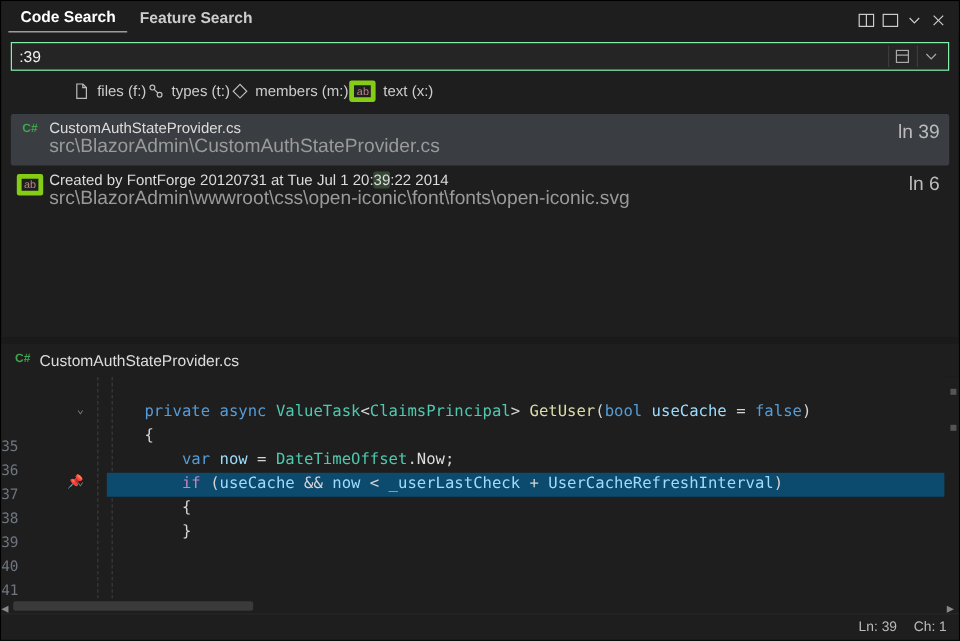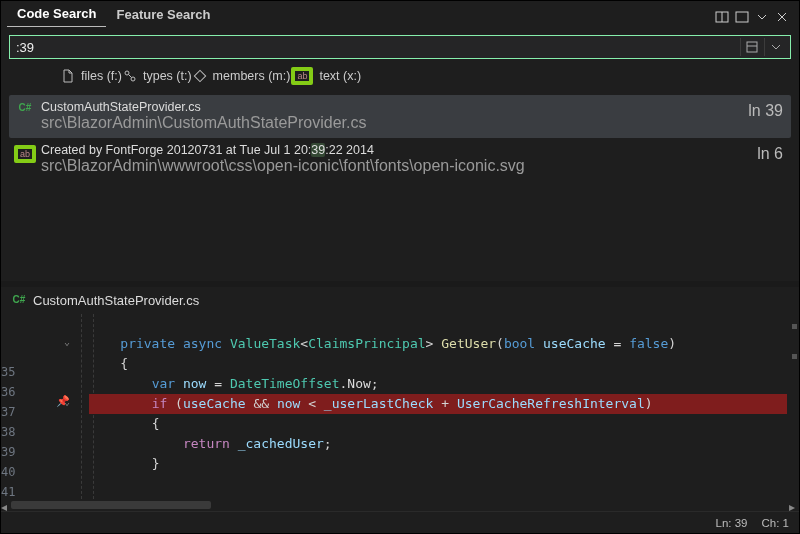--- a/index.html
+++ b/index.html
@@ -115,21 +115,21 @@
   .gutter {
     position:absolute; left:0; top:0; bottom:0; width:60px; text-align:left;
     color:#6e7681; padding-right:20px;margin-top:48px;
   }
   .gutter .ln { height:20px; line-height:20px; font-size:12px; }
   .chev { position:absolute; color:#888; font-size:10px; }
   .guides { position:absolute; top:0; bottom:0; }
   .guide { position:absolute; top:0; bottom:0; border-left:1px dashed #3a3a3a; }
   .code { position:absolute; left:88px; top:0; right:12px; }
   .code .line { height:20px; line-height:20px; white-space:pre; }
-  .code .line.hl { background:#7f1d1d; }
+  .code .line.hl { background:#0c4a6e; }
   .code .line.hl::before {
     content:""; position:absolute; left:-100px; right:-12px; height:20px;
     background:#2b2b2b; z-index:-1;
   }
   .tk-kw { color:#569cd6; }
   .tk-type { color:#4ec9b0; }
   .tk-method { color:#dcdcaa; }
   .tk-var { color:#9cdcfe; }
   .tk-prop { color:#dcdcdc; }
   .tk-punc { color:#d4d4d4; }
@@ -285,21 +285,20 @@
       <div class="guide" style="left:80px"></div>
       <div class="guide" style="left:92px"></div>
     </div>
     <div class="code" id="code">
         <div class="line"></div>
         <div class="line">    <span class="tk-kw">private </span><span class="tk-kw">async </span><span class="tk-type">ValueTask</span><span class="tk-punc">&lt;</span><span class="tk-type">ClaimsPrincipal</span><span class="tk-punc">&gt; </span><span class="tk-method">GetUser</span><span class="tk-punc">(</span><span class="tk-kw">bool </span><span class="tk-var">useCache </span><span class="tk-punc">= </span><span class="tk-lit">false</span><span class="tk-punc">)</span></div>
         <div class="line">    <span class="tk-punc">{</span></div>
         <div class="line">        <span class="tk-kw">var </span><span class="tk-var">now </span><span class="tk-punc">= </span><span class="tk-type">DateTimeOffset</span><span class="tk-punc">.</span><span class="tk-prop">Now</span><span class="tk-punc">;</span></div>
         <div class="line hl">        <span class="tk-ret">if </span><span class="tk-punc">(</span><span class="tk-var">useCache </span><span class="tk-punc">&amp;&amp; </span><span class="tk-var">now </span><span class="tk-punc">&lt; </span><span class="tk-var">_userLastCheck </span><span class="tk-punc">+ </span><span class="tk-var">UserCacheRefreshInterval</span><span class="tk-punc">)</span></div>
         <div class="line">        <span class="tk-punc">{</span></div>
-        <div class="line">            <span class="tk-ret">return </span><span class="tk-var">_cachedUser</span><span class="tk-punc">;</span></div>
         <div class="line">        <span class="tk-punc">}</span></div>
         <div class="line"></div>
       </div>
     <span class="pin-icon" style="top:81px;left:55px">📌</span>
     <span class="chev" style="left:63px; top:22px">⌄</span>
     <span class="chev" style="left:63px; top:82px">⌄</span>
     <div class="minimap">
       <div class="mark" style="top:10px"></div>
       <div class="mark" style="top:40px"></div>
     </div>

